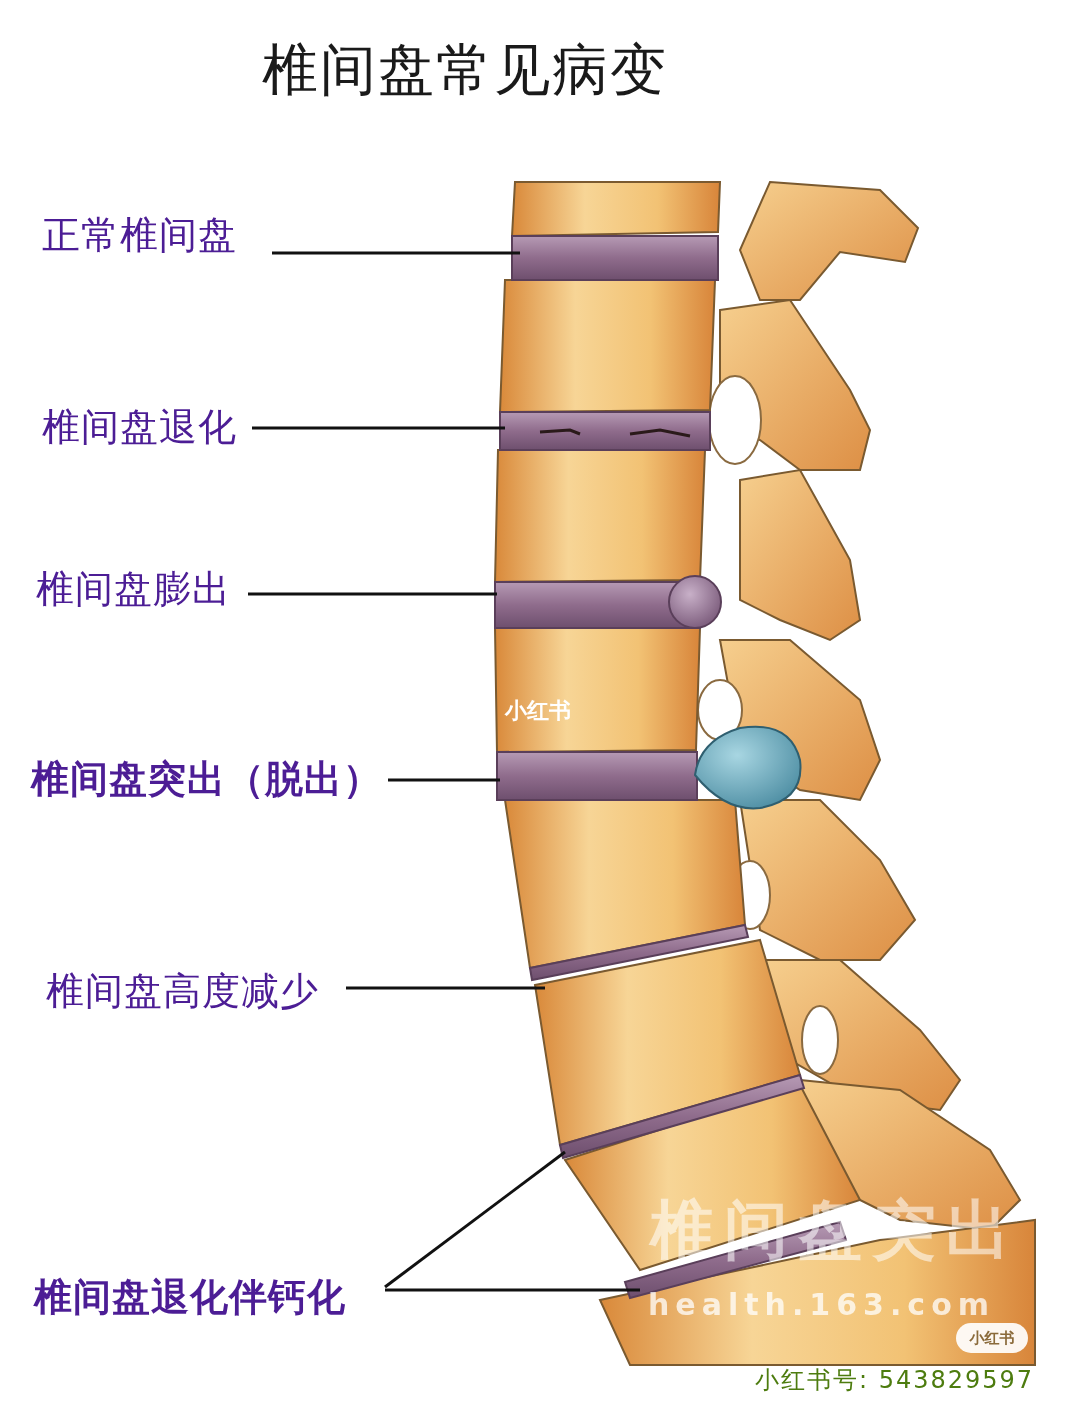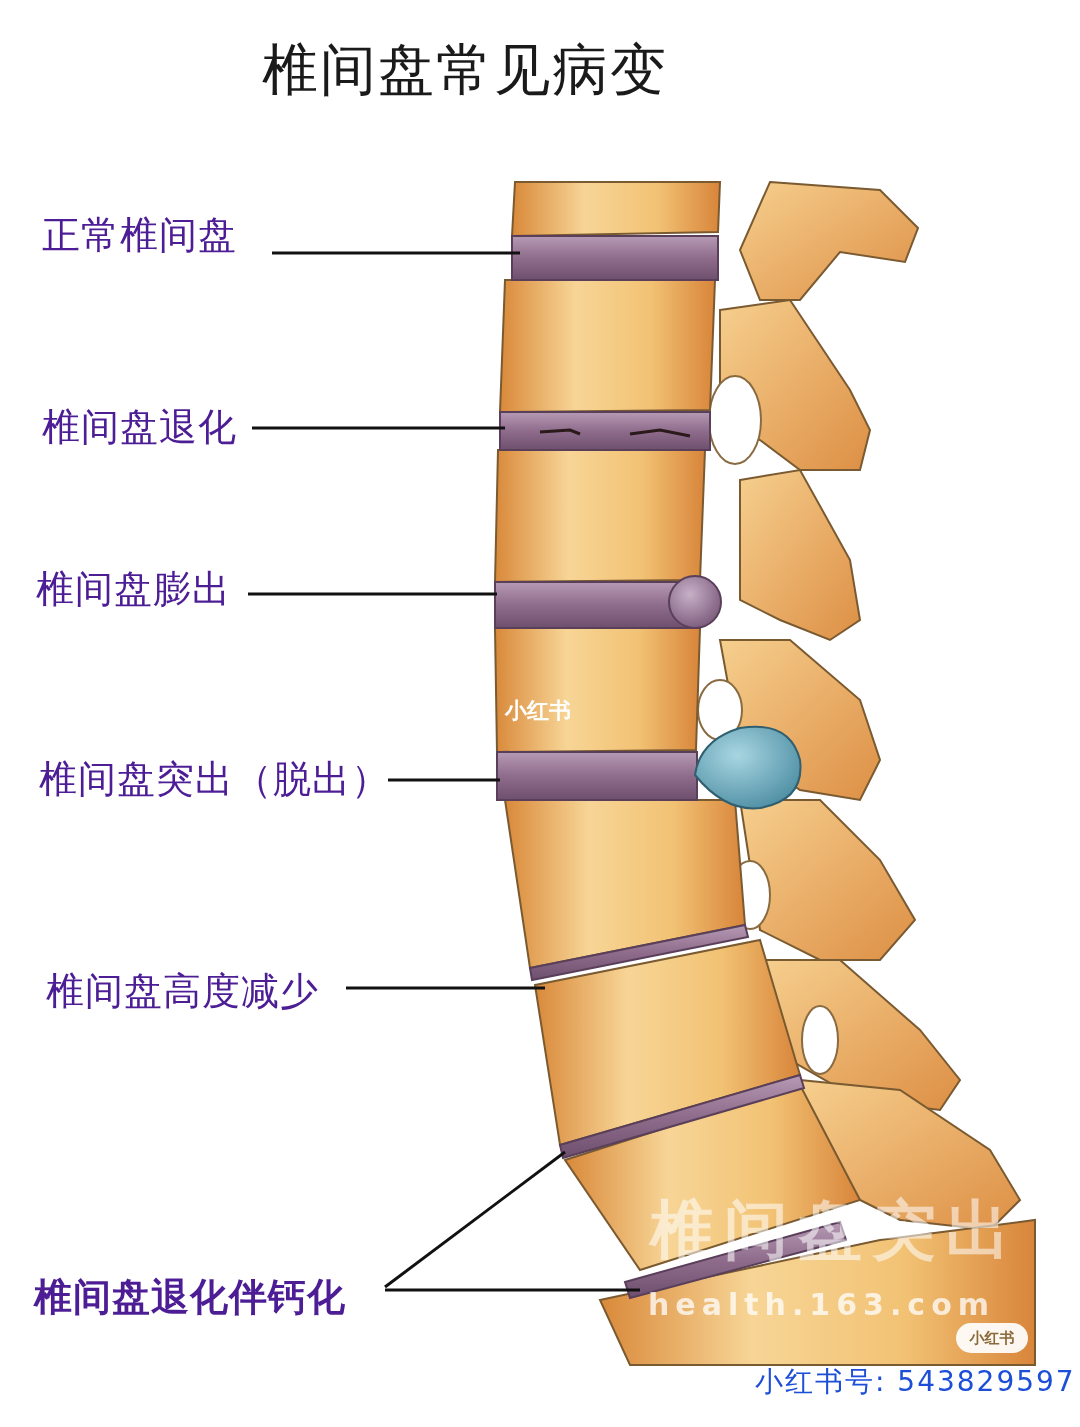--- a/index.html
+++ b/index.html
@@ -5,21 +5,21 @@
   html, body { margin: 0; padding: 0; background: #ffffff; }
   body { width: 1080px; height: 1427px; position: relative; overflow: hidden; font-family: "DejaVu Sans", "Liberation Sans", sans-serif; }
   .title { position: absolute; left: 262px; top: 42px; font-size: 56px; font-weight: normal; color: #1a1a1a; letter-spacing: 2px; line-height: 1; }
   .label { position: absolute; font-size: 38px; color: #4c1d95; line-height: 1; white-space: nowrap; letter-spacing: 1px; }
   .art { position: absolute; left: 0; top: 0; }
   .wm-center { position: absolute; left: 505px; top: 700px; font-size: 22px; font-weight: bold; color: #ffffff; line-height: 1; }
   .wm-netease { position: absolute; left: 650px; top: 1198px; font-size: 64px; color: rgba(255,255,255,0.55); letter-spacing: 10px; line-height: 1; font-weight: bold; }
   .wm-url { position: absolute; left: 648px; top: 1290px; font-size: 30px; color: rgba(255,255,255,0.75); letter-spacing: 6px; line-height: 1; font-weight: bold; text-align: center; }
   .badge { position: absolute; left: 956px; top: 1323px; width: 72px; height: 30px; border-radius: 15px; background: rgba(255,255,255,0.92); display: flex; align-items: center; justify-content: center; }
   .badge span { font-size: 15px; font-weight: bold; color: #8a6a3a; }
-  .wm-id { position: absolute; left: 755px; top: 1368px; font-size: 28px; color: #1d4ed8; letter-spacing: 2px; line-height: 1; text-align: right; }
+  .wm-id { position: absolute; left: 755px; top: 1368px; font-size: 24px; color: #4d7c0f; letter-spacing: 2px; line-height: 1; text-align: right; }
 </style>
 </head>
 <body>
 
 <div class="title">椎间盘常见病变</div>
 
 <svg class="art" width="1080" height="1427" viewBox="0 0 1080 1427">
   <defs>
     <linearGradient id="boneG" x1="0" x2="1" y1="0" y2="0">
       <stop offset="0" stop-color="#d9893a"></stop>
@@ -100,21 +100,21 @@
     <line x1="388" y1="780" x2="500" y2="780"></line>
     <line x1="346" y1="988" x2="545" y2="988"></line>
     <line x1="385" y1="1287" x2="565" y2="1152"></line>
     <line x1="385" y1="1290" x2="640" y2="1290"></line>
   </g>
 </svg>
 
 <div class="label" style="left:42px; top:216px;">正常椎间盘</div>
 <div class="label" style="left:42px; top:408px;">椎间盘退化</div>
 <div class="label" style="left:36px; top:570px;">椎间盘膨出</div>
-<div class="label" style="left:39px; top:760px;">椎间盘突出（脱出）</div>
+<div class="label" style="left:31px; top:760px;font-weight:bold;">椎间盘突出（脱出）</div>
 <div class="label" style="left:46px; top:972px;">椎间盘高度减少</div>
 <div class="label" style="left:34px; top:1278px;font-weight:bold;">椎间盘退化伴钙化</div>
 
 <div class="wm-center">小红书</div>
 <div class="wm-netease">椎间盘突出</div>
 <div class="wm-url">health.163.com</div>
 <div class="badge">
     <span>小红书</span>
   </div>
 <div class="wm-id">小红书号: 543829597</div>

